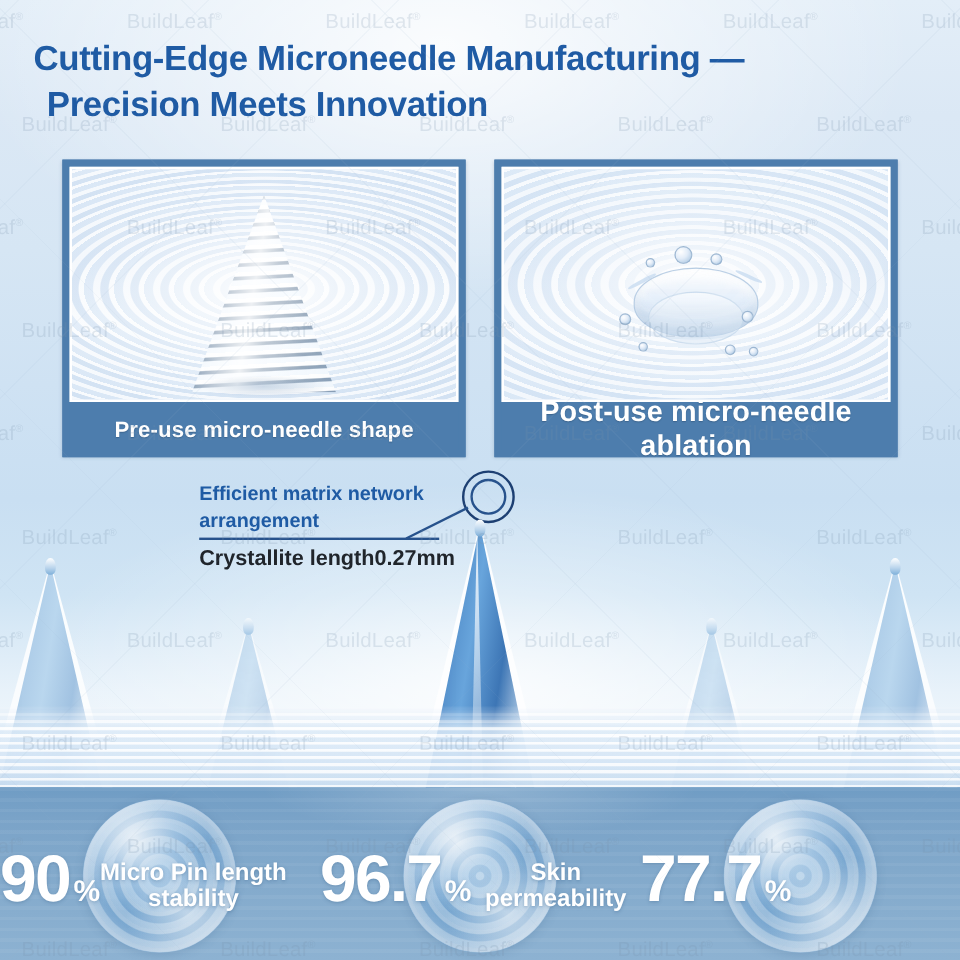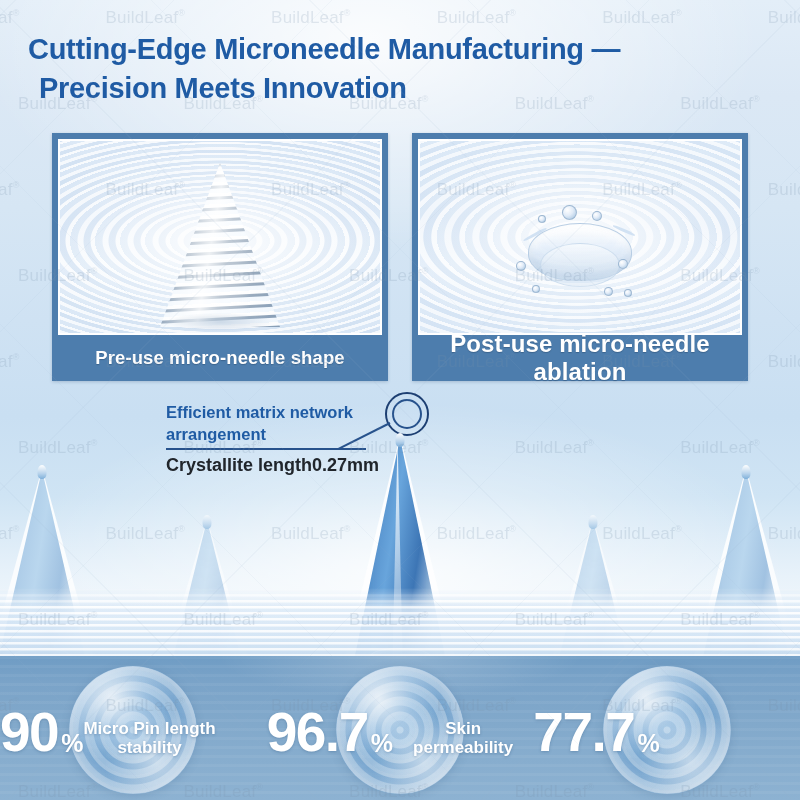--- a/index.html
+++ b/index.html
@@ -334,21 +334,21 @@
     position:relative; z-index:2;
     margin-top:4px;
     font-size:55px; font-weight:bold; color:#ffffff; line-height:1;
     letter-spacing:-1.5px;
     text-shadow:0 1px 3px rgba(50,90,130,.35);
     display:flex; align-items:flex-end;
   }
   .stat-num .pct { font-size:25px; margin-left:3px; margin-bottom:4px; letter-spacing:0; }
   .stat-label {
     position:relative; z-index:2; margin-top:16px;
-    font-size:17px; font-weight:bold; color:#ffffff; line-height:1.12;
+    font-size:20px; font-weight:bold; color:#ffffff; line-height:1.12;
     text-align:center; text-shadow:0 1px 3px rgba(50,90,130,.4);
     white-space:pre-line;
   }
 </style>
 </head>
 <body>
 
 <div id="poster">
 
   <div class="bg-glow"></div>

